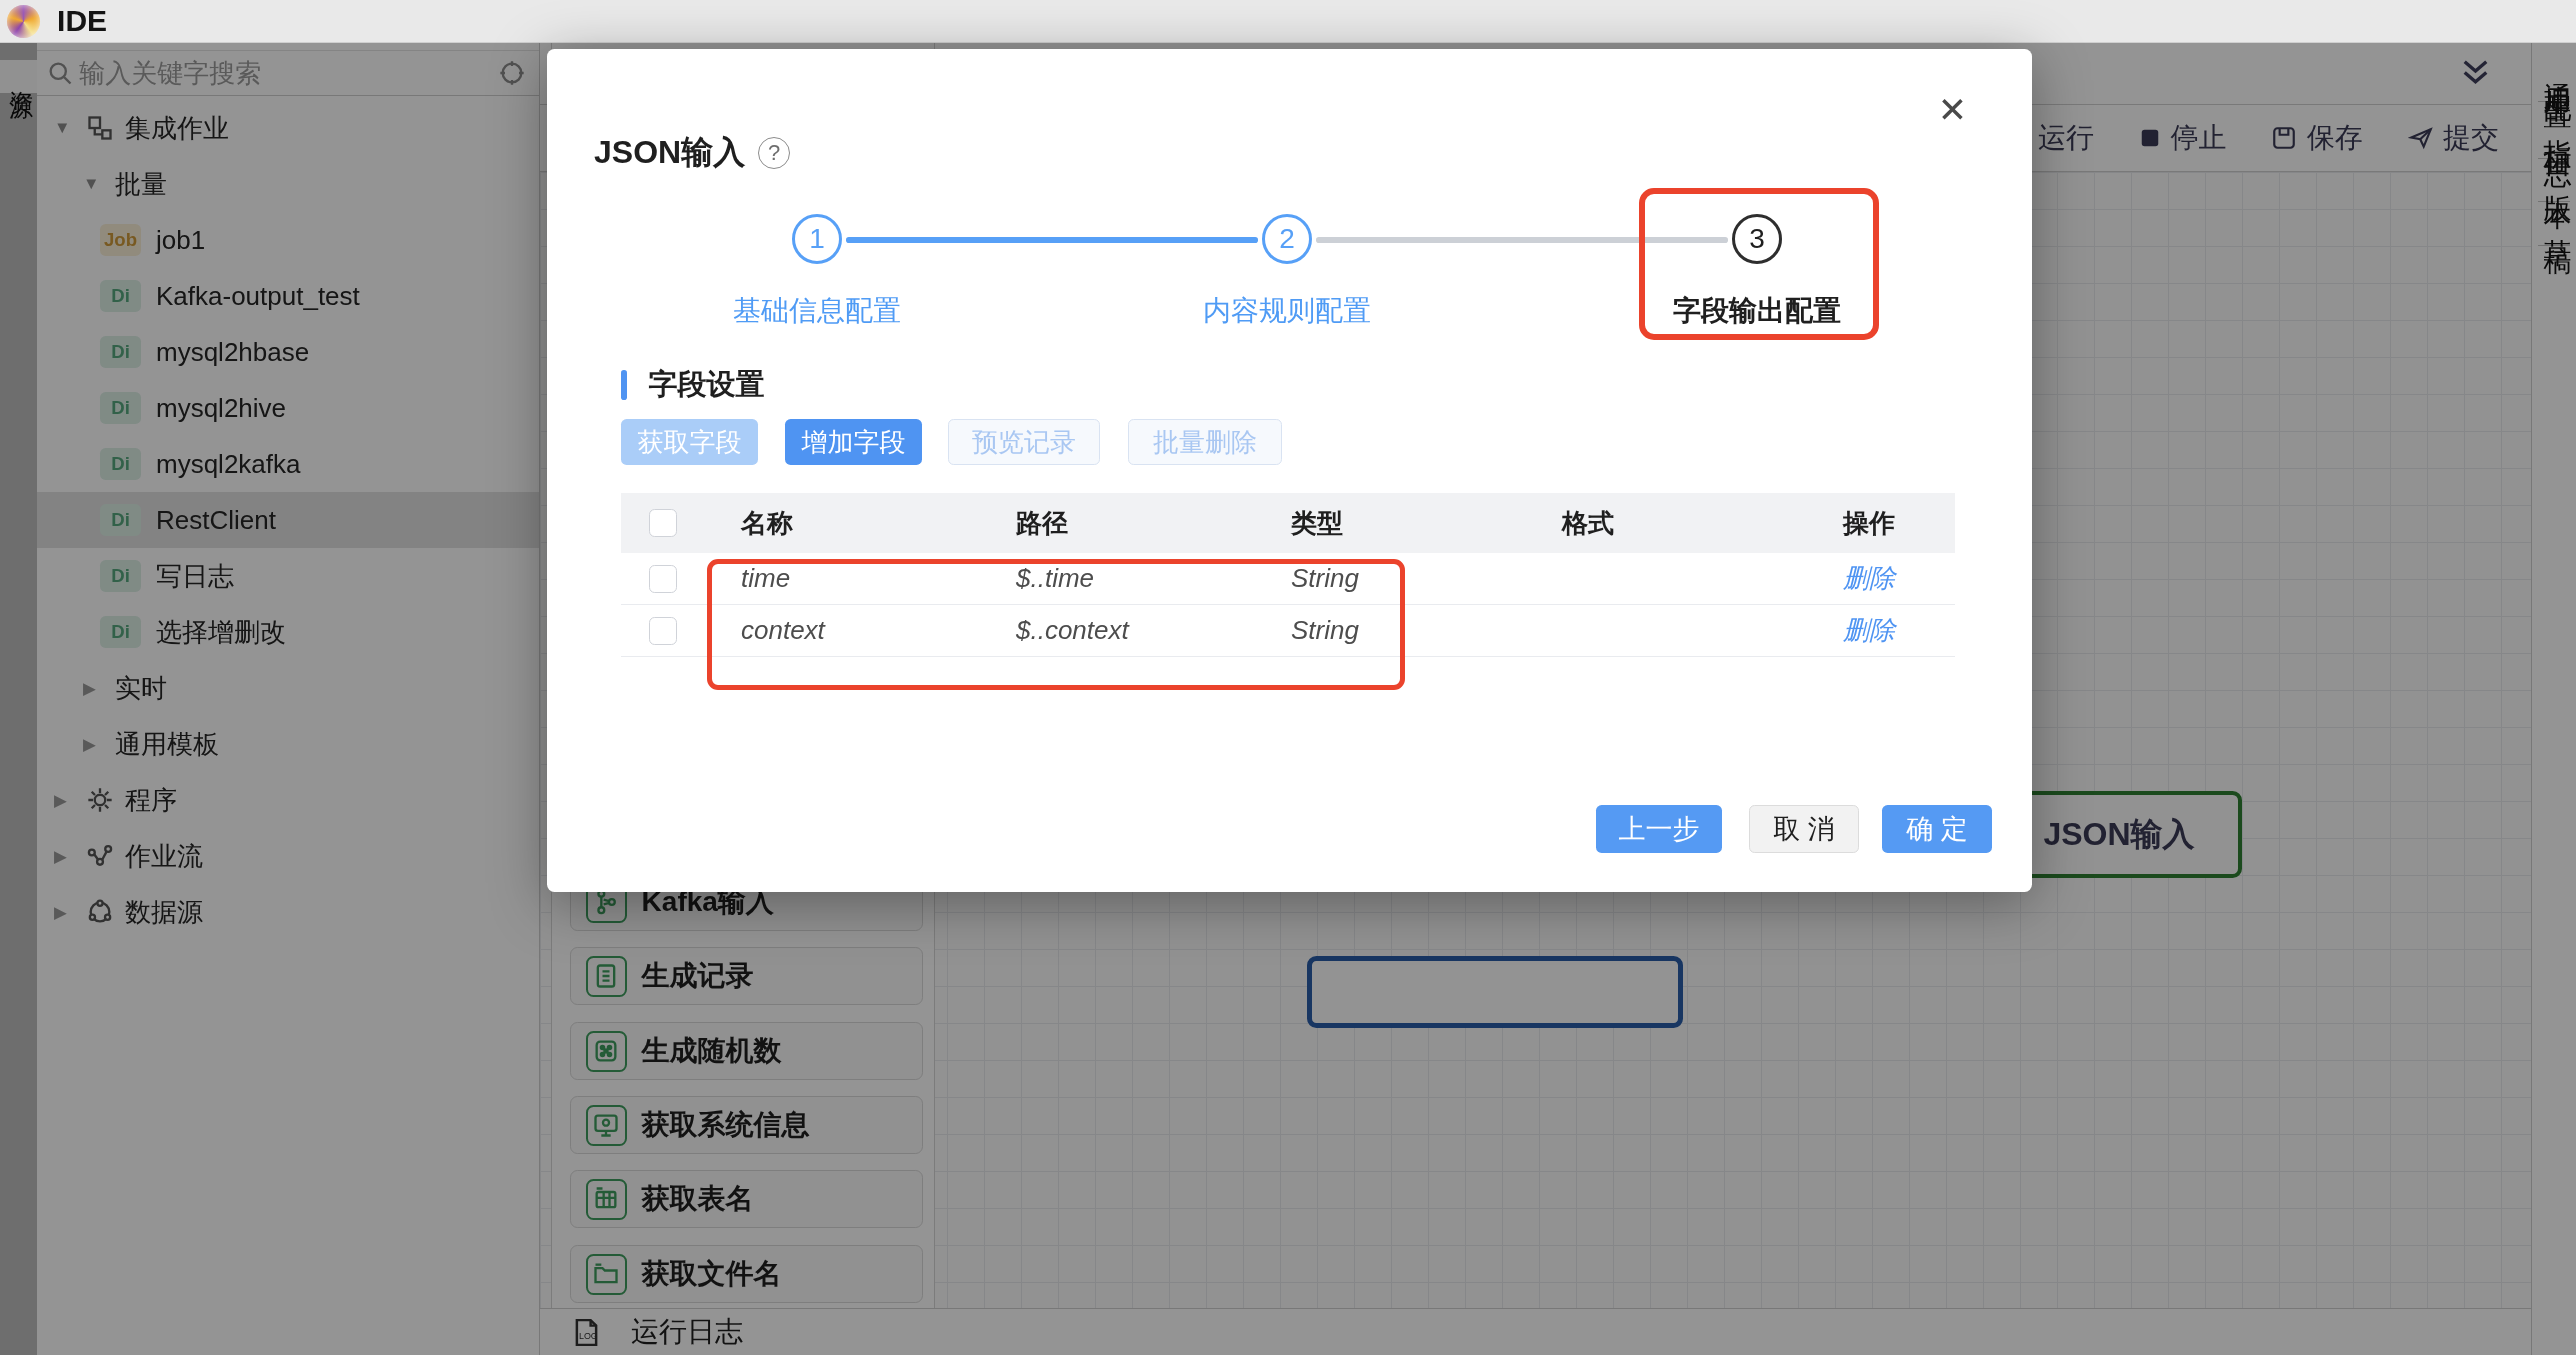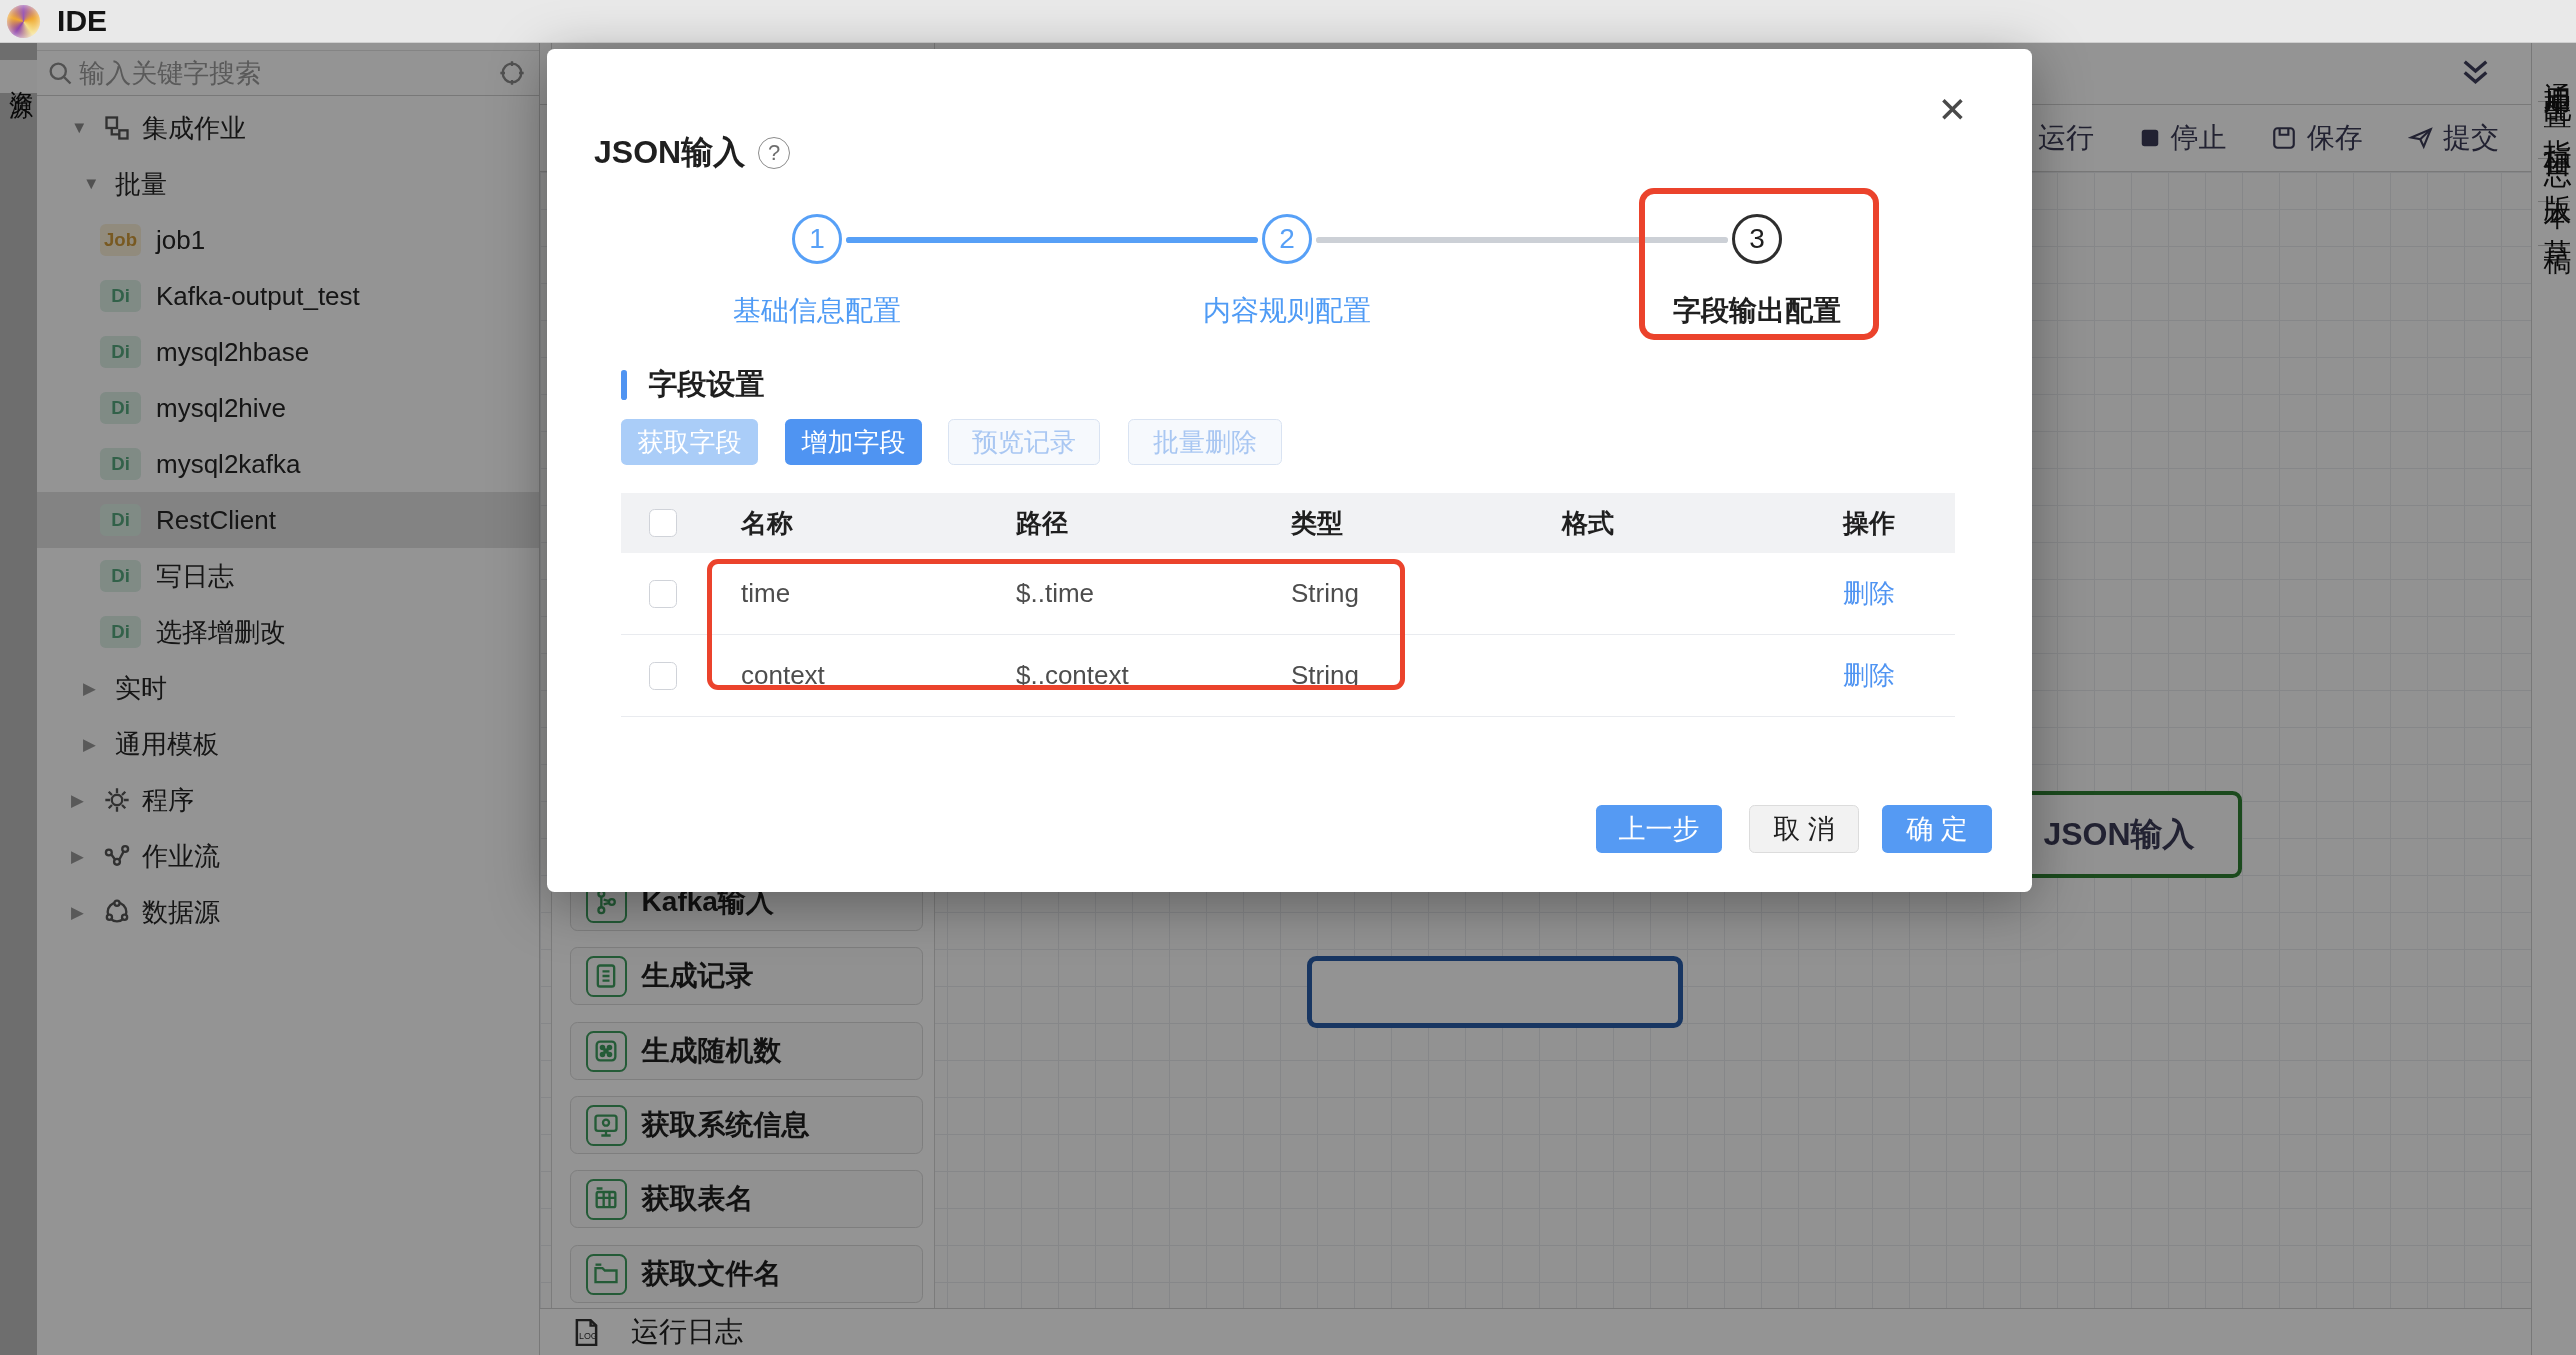--- a/index.html
+++ b/index.html
@@ -28,21 +28,21 @@
     padding-left:18.6px; font-size:27px; font-weight:700; color:#1a1a1a; }
   #search-band { height:46px; border-bottom:0.9px solid #cfcfcf; display:flex; align-items:center;
     padding:0 13px 0 9.3px; margin-top:7.4px; border-top:0.9px solid #e3e3e3; }
   #search-band svg { flex:0 0 auto; }
   #search-input { flex:1; border:none; outline:none; font-size:26px; color:#333;
     background:transparent; margin-left:5px; }
   #search-input::placeholder { color:#9b9b9b; }
   .tree { padding-top:3.7px; }
   .tree-row { height:56px; display:flex; align-items:center; font-size:26px; color:#262626; }
   .tree-row.selected { background:#e2e2e2; }
-  .tree-row.lvl0 { padding-left:34px; } .tree-row.lvl1 { padding-left:46px; }
+  .tree-row.lvl0 { padding-left:17px; } .tree-row.lvl1 { padding-left:46px; }
   .tree-row.lvl2 { padding-left:63px; }
   .arrow { width:32px; font-size:16.7px; color:#8c8c8c; flex:0 0 auto; }
   .arrow.down::before { content:"▼"; }
   .arrow.right::before { content:"▶"; color:#9a9a9a; }
   .tree-icon { width:28px; height:28px; margin-right:11px; flex:0 0 auto; }
   .badge { width:41px; height:32px; border-radius:5.6px; font-size:18.6px; font-weight:700;
     display:flex; align-items:center; justify-content:center; margin-right:15px; flex:0 0 auto; }
   .badge.job { background:#faf0d8; color:#cf9a3a; }
   .badge.di  { background:#dcefe6; color:#56a87e; }
 
@@ -123,21 +123,21 @@
   #btn-fetch { left:74px; width:137px; background:#aacdf8; }
   #btn-add { left:238px; width:137px; background:#4f94f2; }
   #btn-preview { left:401px; width:152px; background:#f6f9fd; border:1.9px solid #d9e3f2; color:#a9c7f2; }
   #btn-batch { left:581px; width:154px; background:#f6f9fd; border:1.9px solid #d9e3f2; color:#a9c7f2; }
 
   #ftable { position:absolute; left:74px; top:444px; width:1334px; font-size:26px; }
   .trow { display:grid; grid-template-columns:92px 275px 275px 271px 281px 140px; align-items:center; }
   .trow > div { padding-left:28px; }
   .trow > div:first-child { padding-left:0; display:flex; }
   #thead { height:60px; background:#f1f2f4; font-weight:600; color:#1f1f1f; }
-  .tbody-row { height:82px; border-bottom:1.9px solid #e9ebef; color:#4d4d4d; }
+  .tbody-row { height:52px; border-bottom:1.9px solid #e9ebef; color:#4d4d4d;font-style:italic; }
   .cbx { width:28px; height:28px; border:1.9px solid #d0d3d9; border-radius:5.6px; background:#fff;
     margin-left:28px; cursor:pointer; }
   .del-link { color:#4f94f2; cursor:pointer; }
 
   .fbtn { position:absolute; top:756px; height:48px; border-radius:5.6px; font-size:27px;
     display:flex; align-items:center; justify-content:center; cursor:pointer; }
   #btn-prev { left:1049px; width:126px; background:#559af3; color:#fff; }
   #btn-cancel { left:1202px; width:110px; background:#f2f2f2; border:1.9px solid #dcdcdc; color:#1f1f1f; }
   #btn-ok { left:1335px; width:110px; background:#559af3; color:#fff; }
 

